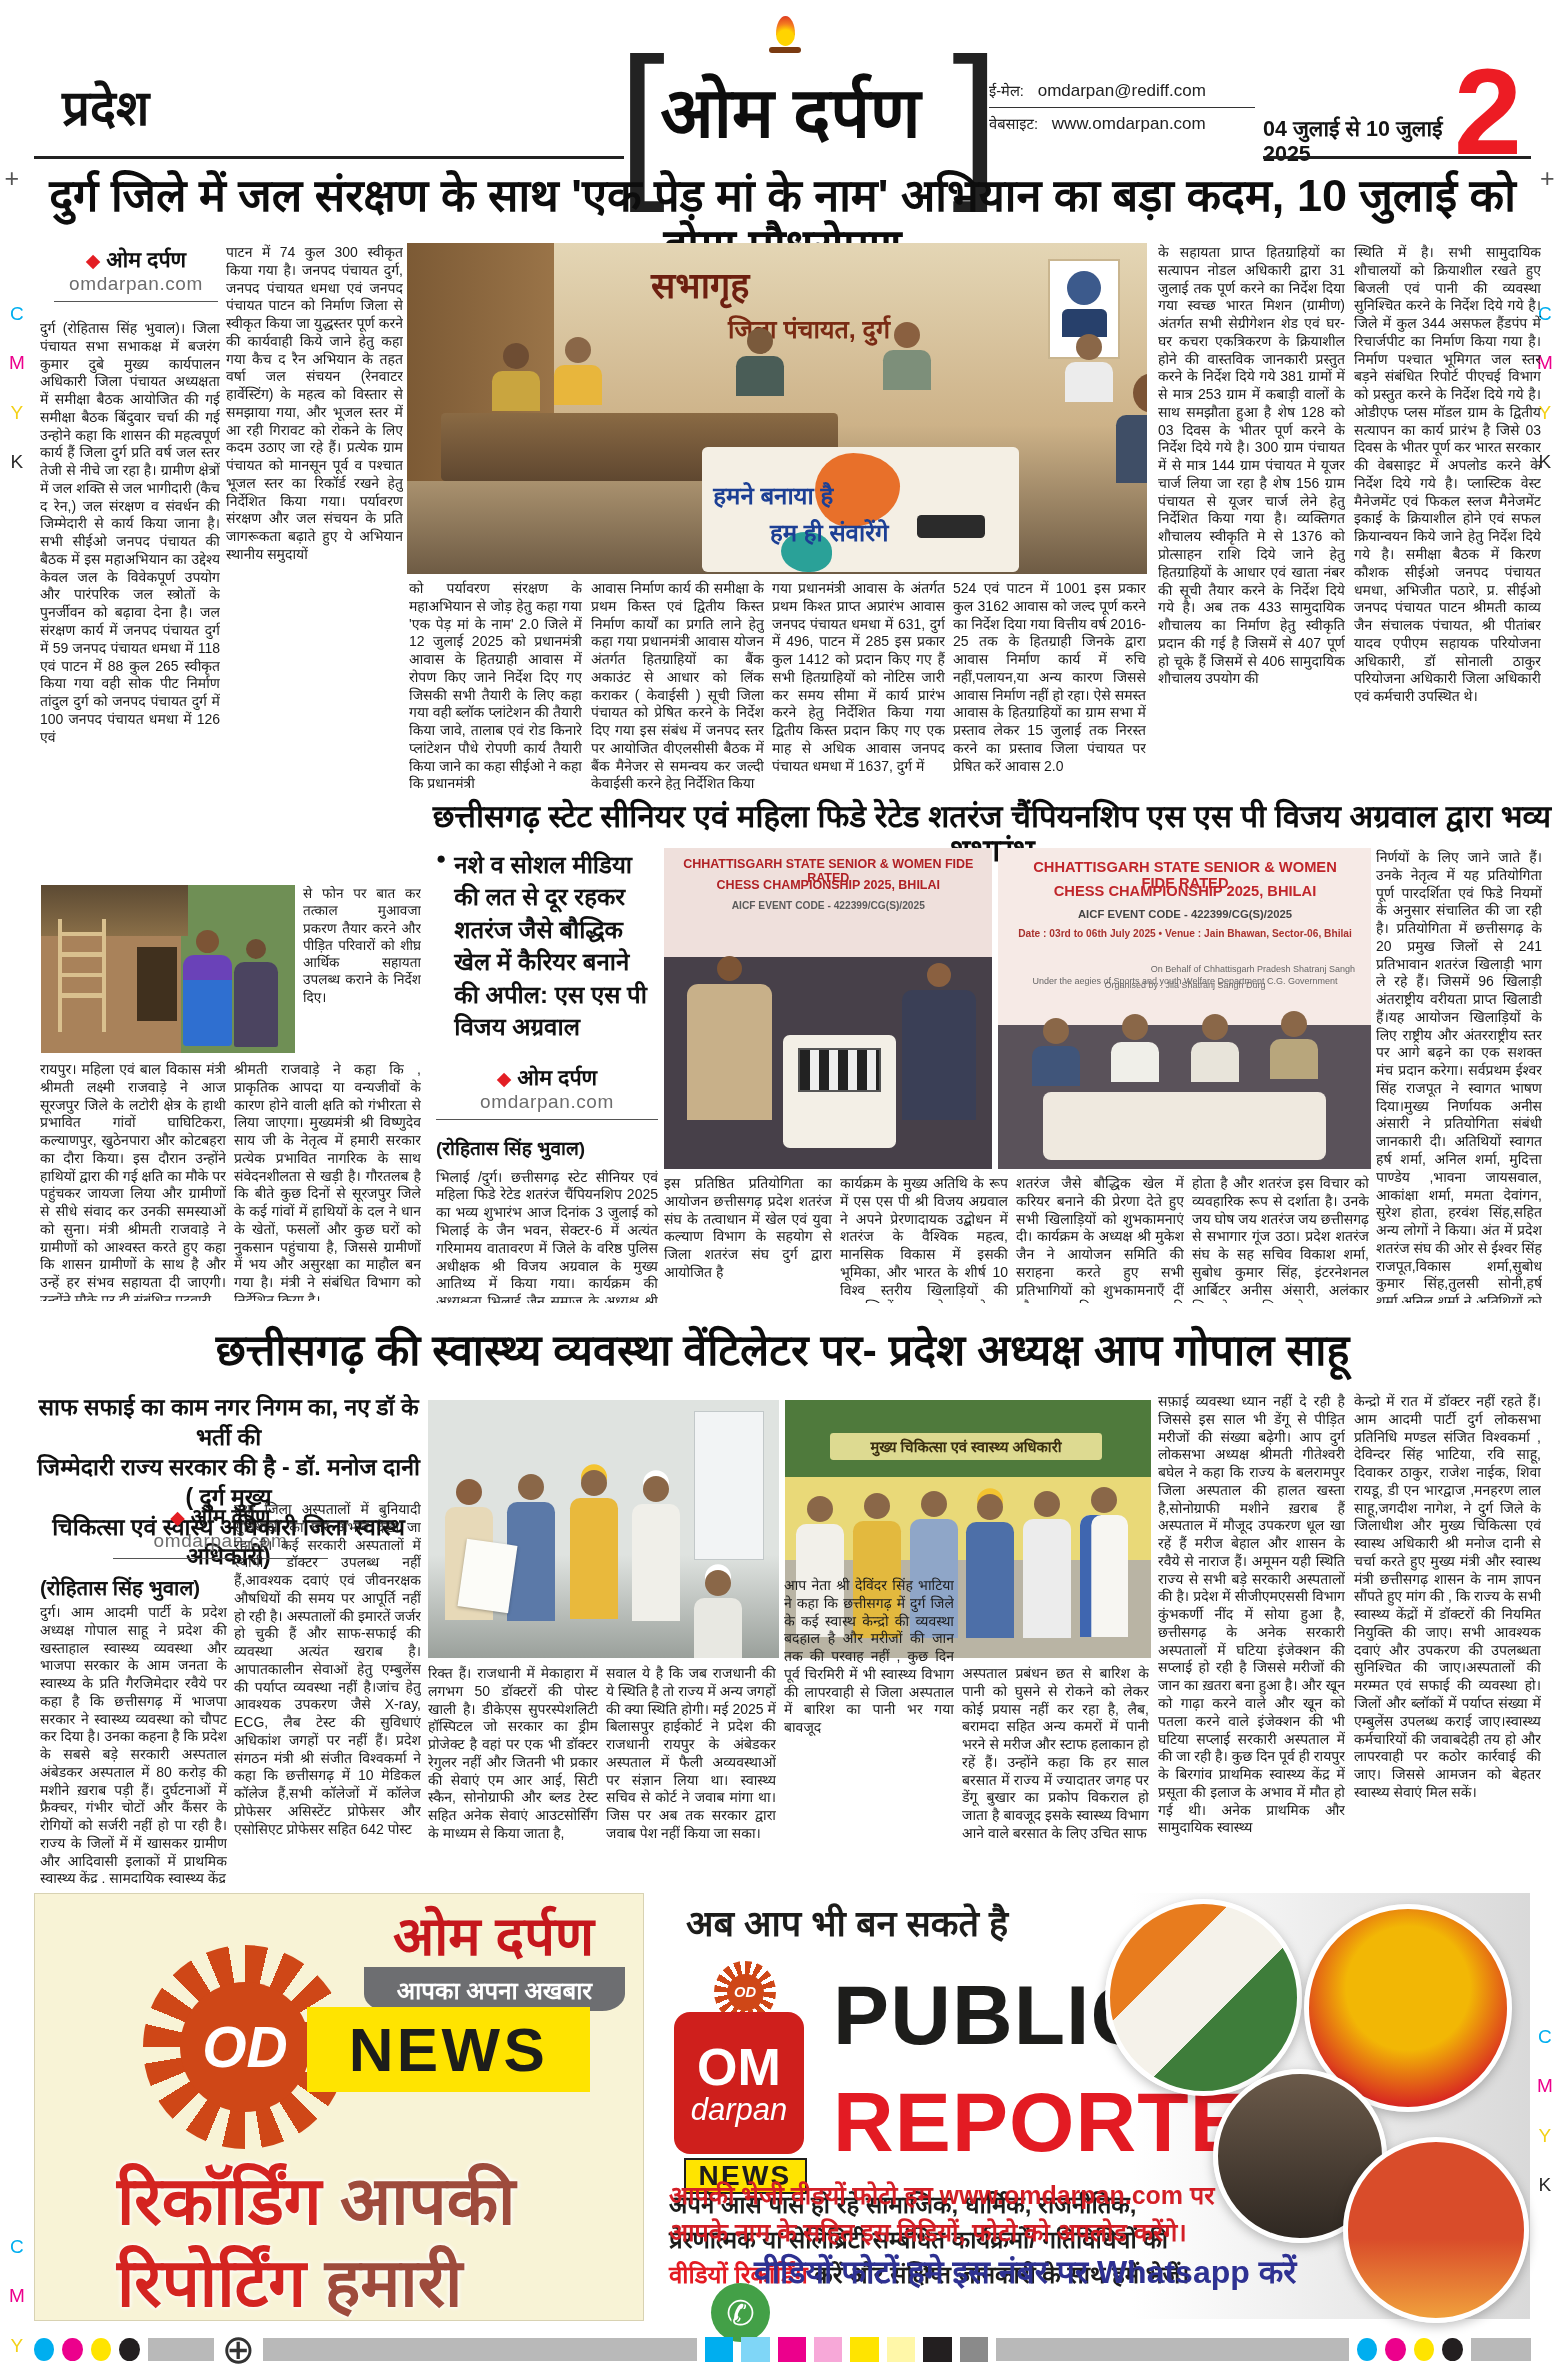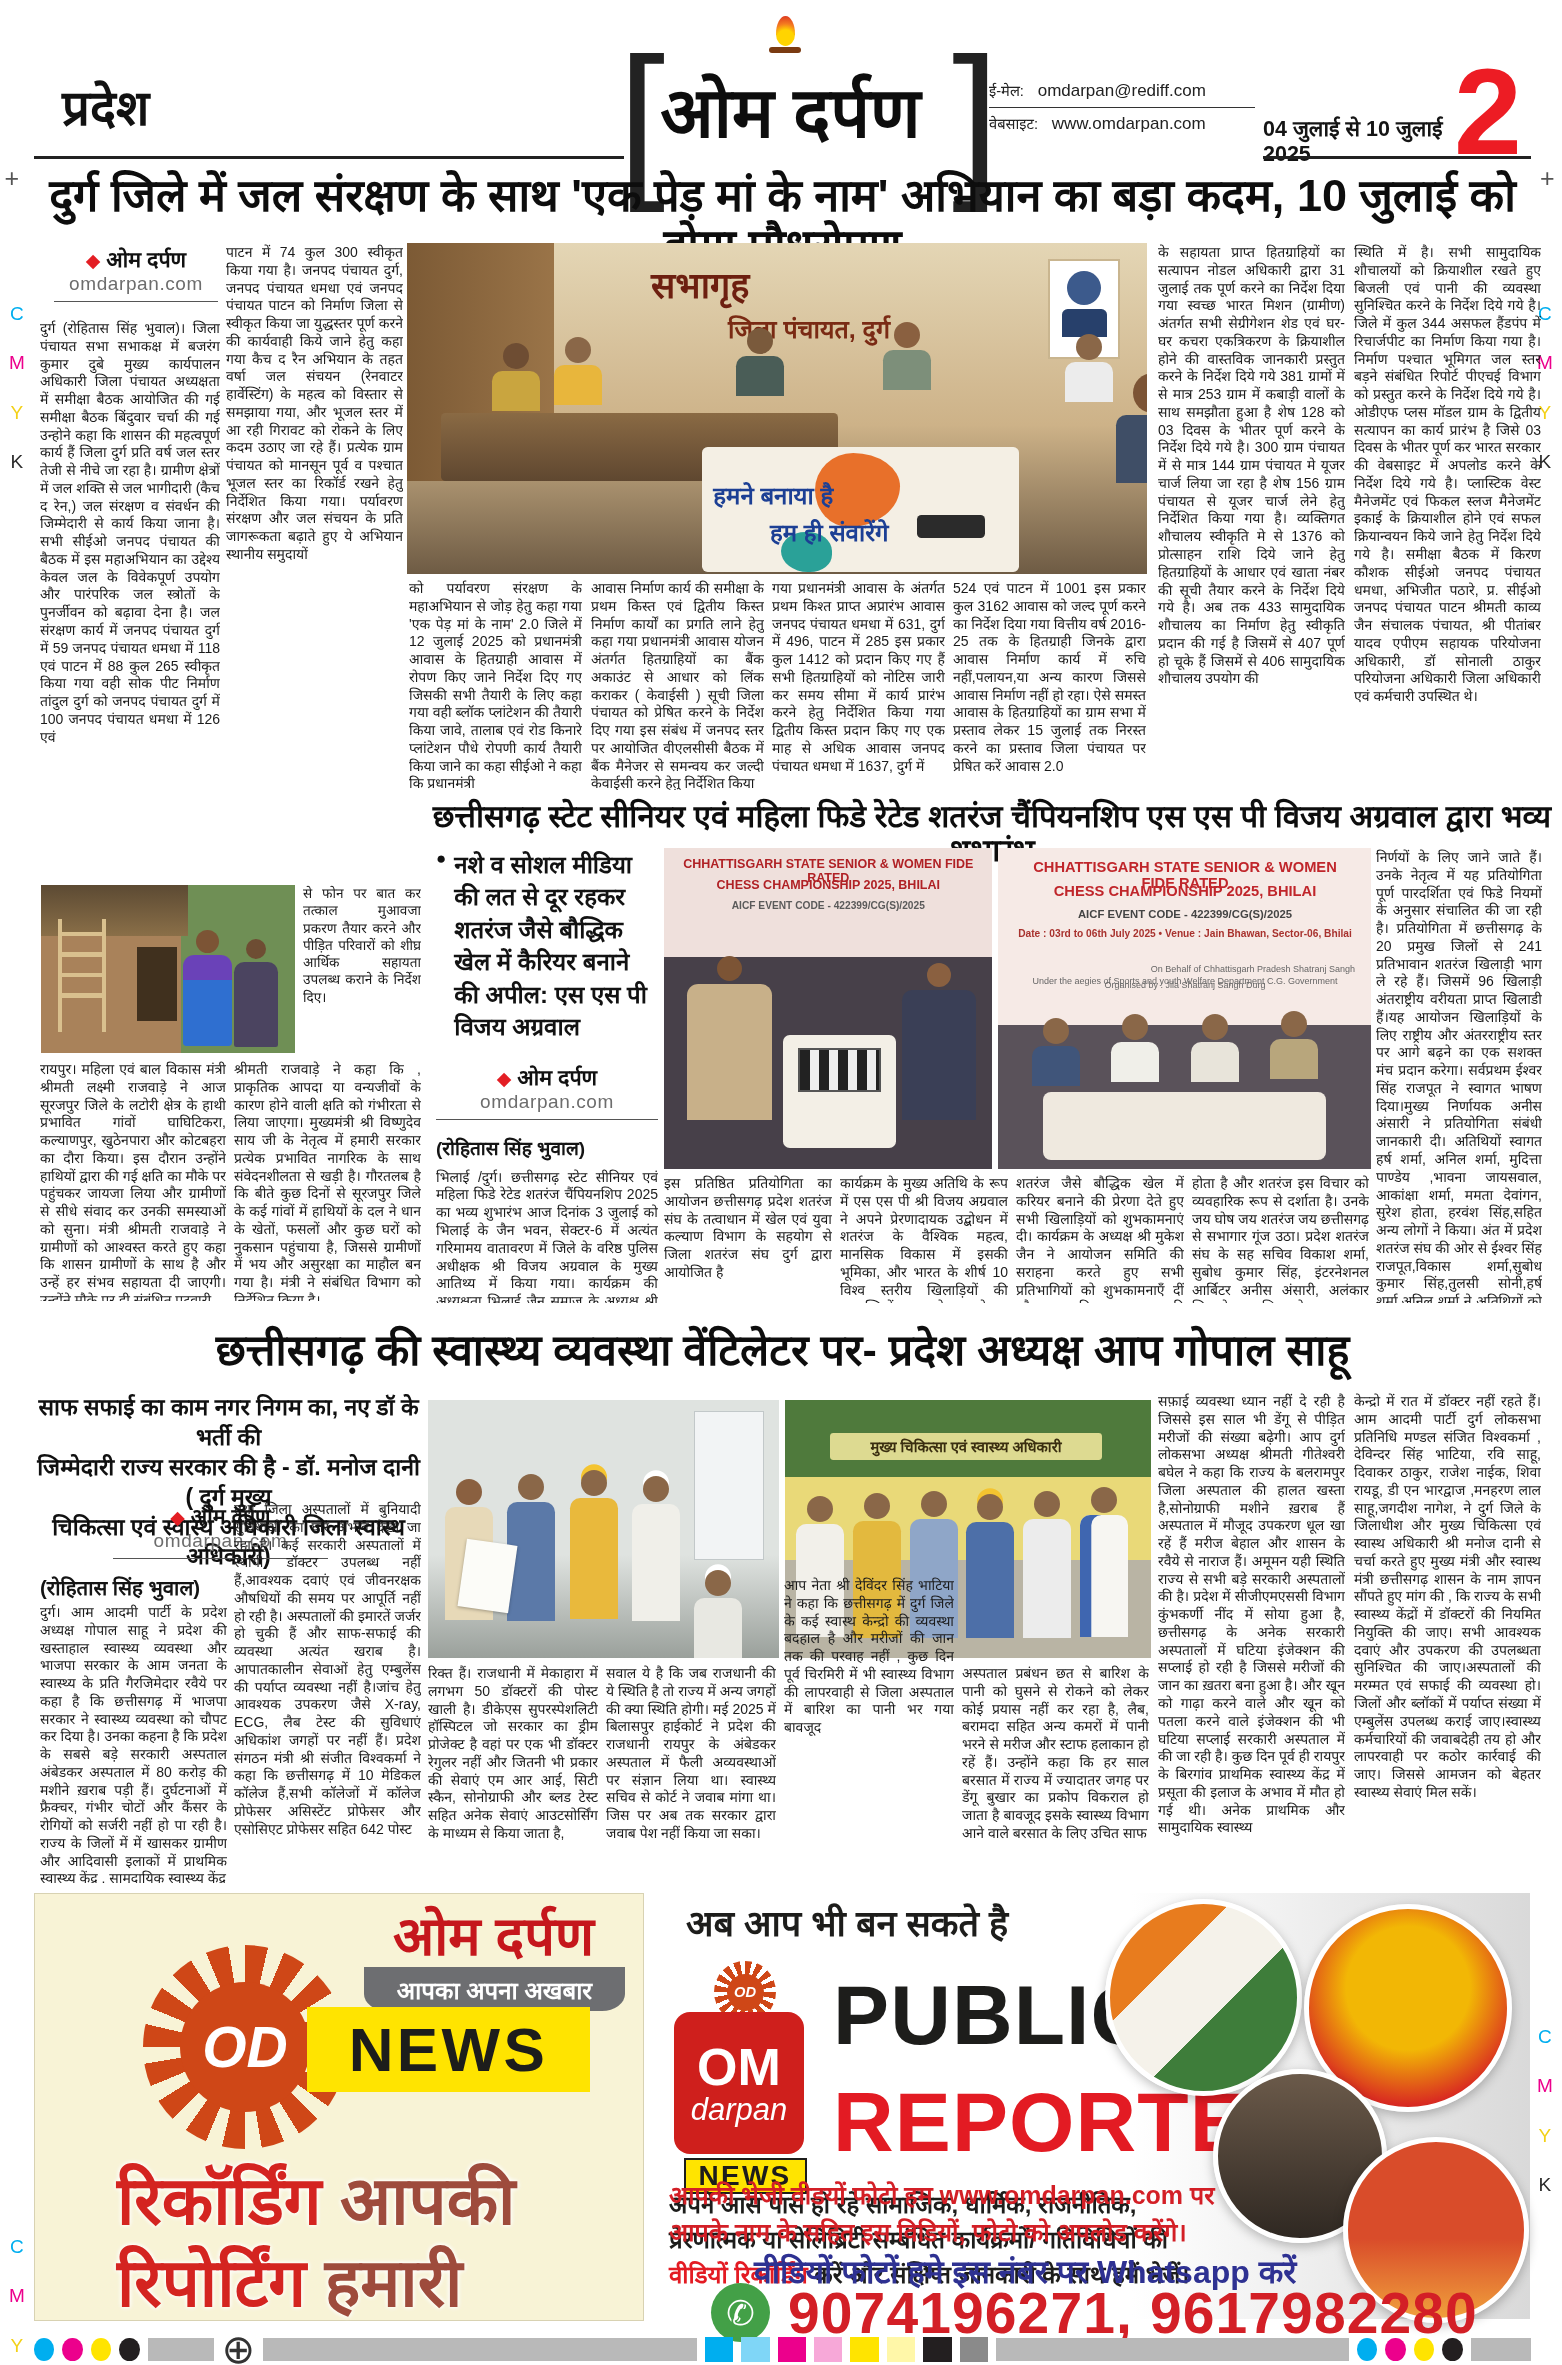--- a/index.html
+++ b/index.html
@@ -354,21 +354,20 @@
       <div><span style="color:#e31b23;">वीडियों रिकॉर्डिंग</span><span> करें  और संक्षिप्त जानकारी के साथ हमें भेजें।</span></div>
     </div>
   </div>
 
   <div class="abs" style="left:669px;top:2177px;font-size:25px;font-weight:700;color:#d31f26;">
     <span>आपकी भेजी वीडयों फोटो हम </span><span style="font-weight:800;">www.omdarpan.com</span><span> पर</span>
   </div>
   <div class="abs" style="left:669px;top:2214px;font-size:25px;font-weight:700;color:#d31f26;">आपके नाम के सहित इस विडियों, फोटो को अपलोड करेंगे।</div>
   <div class="abs" style="left:754px;top:2249px;font-size:32px;font-weight:800;color:#2e3192;">वीडियों फोटों हमे इस नंबर पर Whatsapp करें</div>
   <div class="abs" style="left:711px;top:2283px;width:59px;height:59px;border-radius:50%;background:#43a047;display:flex;align-items:center;justify-content:center;color:#fff;font-size:34px;">✆</div>
-  <div class="abs" style="left:788px;top:2280px;font-size:57px;font-weight:800;color:#d31f26;letter-spacing:1.1px;">9074196271, 9617982280</div>
 
   <div class="abs regbar" style="left:34px;top:2329px;width:1497px;">
     <span class="dot" style="background:#00aeef;"></span>
     <span class="dot" style="background:#ec008c;"></span>
     <span class="dot" style="background:#ffe400;"></span>
     <span class="dot" style="background:#231f20;"></span>
     <span class="bar" style="width:74px;"></span>
     <span style="font-size:40px;color:#333;line-height:1;">⊕</span>
     <span class="bar" style="width:488px;"></span>
     <span class="sq" style="background:#00aeef;"></span>

